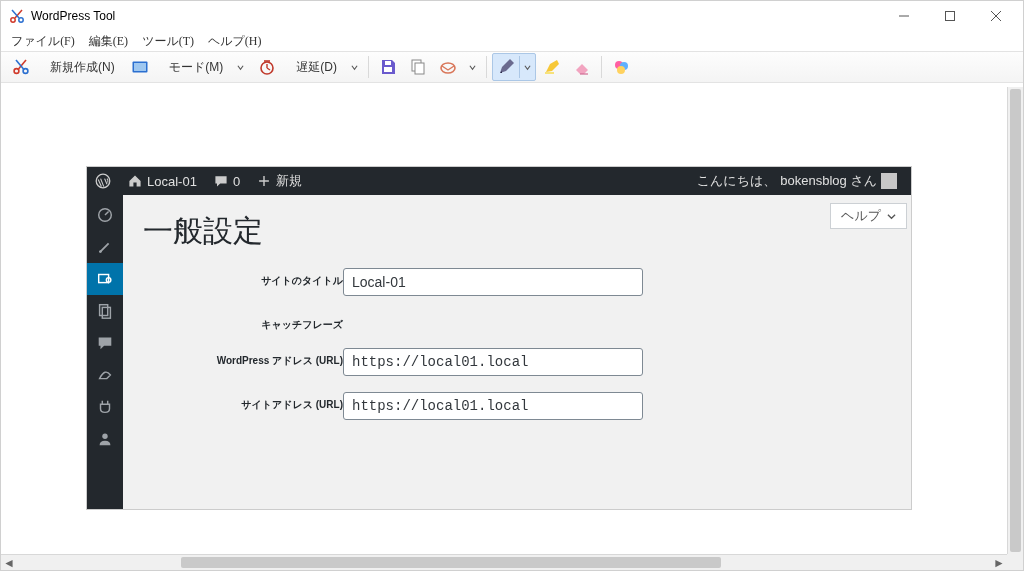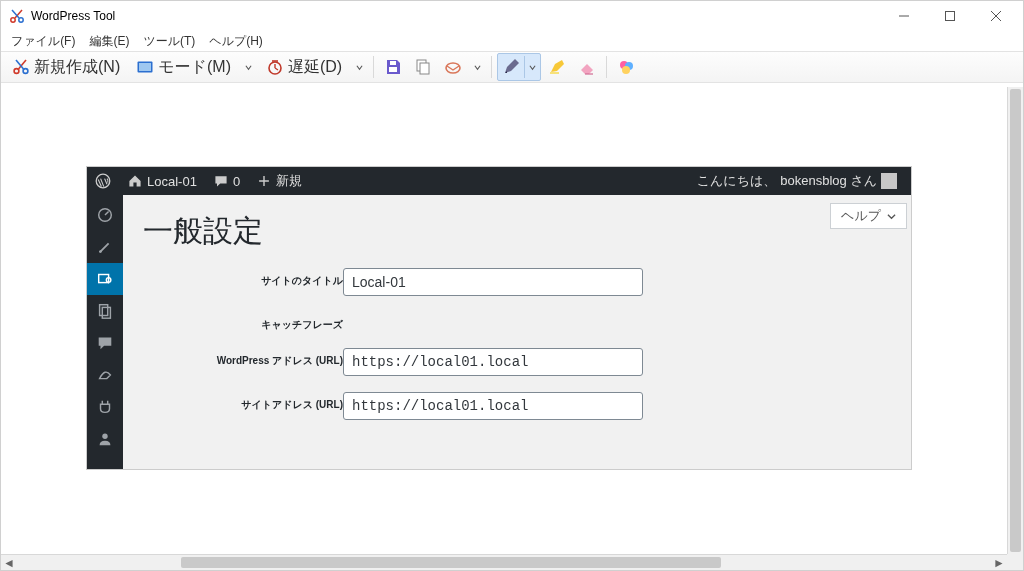--- a/index.html
+++ b/index.html
@@ -31,54 +31,54 @@
   }
 
   
   .menubar {
     height: 20px;
     display:flex; align-items:center; gap:2px;
     padding: 0 4px;
     font-size: 12px;
     color:#333;
   }
-  .menubar .mitem { padding: 1px 6px; }
+  .menubar .mitem { padding: 1px 6px; font-family: Liberation Serif, serif; }
 
   
   .toolbar {
     height: 32px;
     border-top: 1px solid #e3e3e3;
     border-bottom: 1px solid #e3e3e3;
     background: linear-gradient(#fdfdfd,#f4f4f4);
     display:flex; align-items:center;
     padding: 0 4px;
     gap:2px;
   }
   .tbtn {
     height:26px; display:flex; align-items:center; gap:4px;
     padding: 0 6px; border:1px solid transparent; border-radius:2px;
     color:#333;
   }
   .tbtn.compact{ padding:0 4px; }
-  .tbtn .lbl{ font-size:16px; white-space:nowrap; }
+  .tbtn .lbl{ font-size:12px; white-space:nowrap;margin-left:16px; }
   .tsep { width:1px; height:22px; background:#d9d9d9; margin:0 3px;}
   .dd-caret{ width:7px; height:7px; display:inline-block; }
   .tool-icon{ width:18px; height:18px; display:flex; align-items:center; justify-content:center;}
 
   .pen-group{ display:flex; align-items:center; border:1px solid #abc7e6; background:#d7e8fb; border-radius:2px;}
   .pen-group .tbtn{ border:none; background:transparent;}
   .pen-group .split{ width:1px; height:22px; background:#abc7e6;}
 
   
   .capture-wrap{
     position:absolute; left:8px; right:8px; top:86px; bottom:20px;
     overflow:hidden; background:#fff;
   }
   .capture-inner{
-    position:absolute; left:78px; top:80px; width:824px; height:302px;
+    position:absolute; left:78px; top:80px; width:824px; height:342px;
     background:#fef9c3; box-shadow:0 0 0 1px #ccc;
   }
 
   
   .wp-adminbar{
     height:28px; background:#23282d; color:#e0e0e0; display:flex; align-items:center;
     font-size:13px; padding:0 6px 0 0;
   }
   .wp-adminbar .ab-item{ display:flex; align-items:center; gap:4px; padding:0 8px; height:100%; }
   .wp-adminbar .ab-sep{flex:1;}

